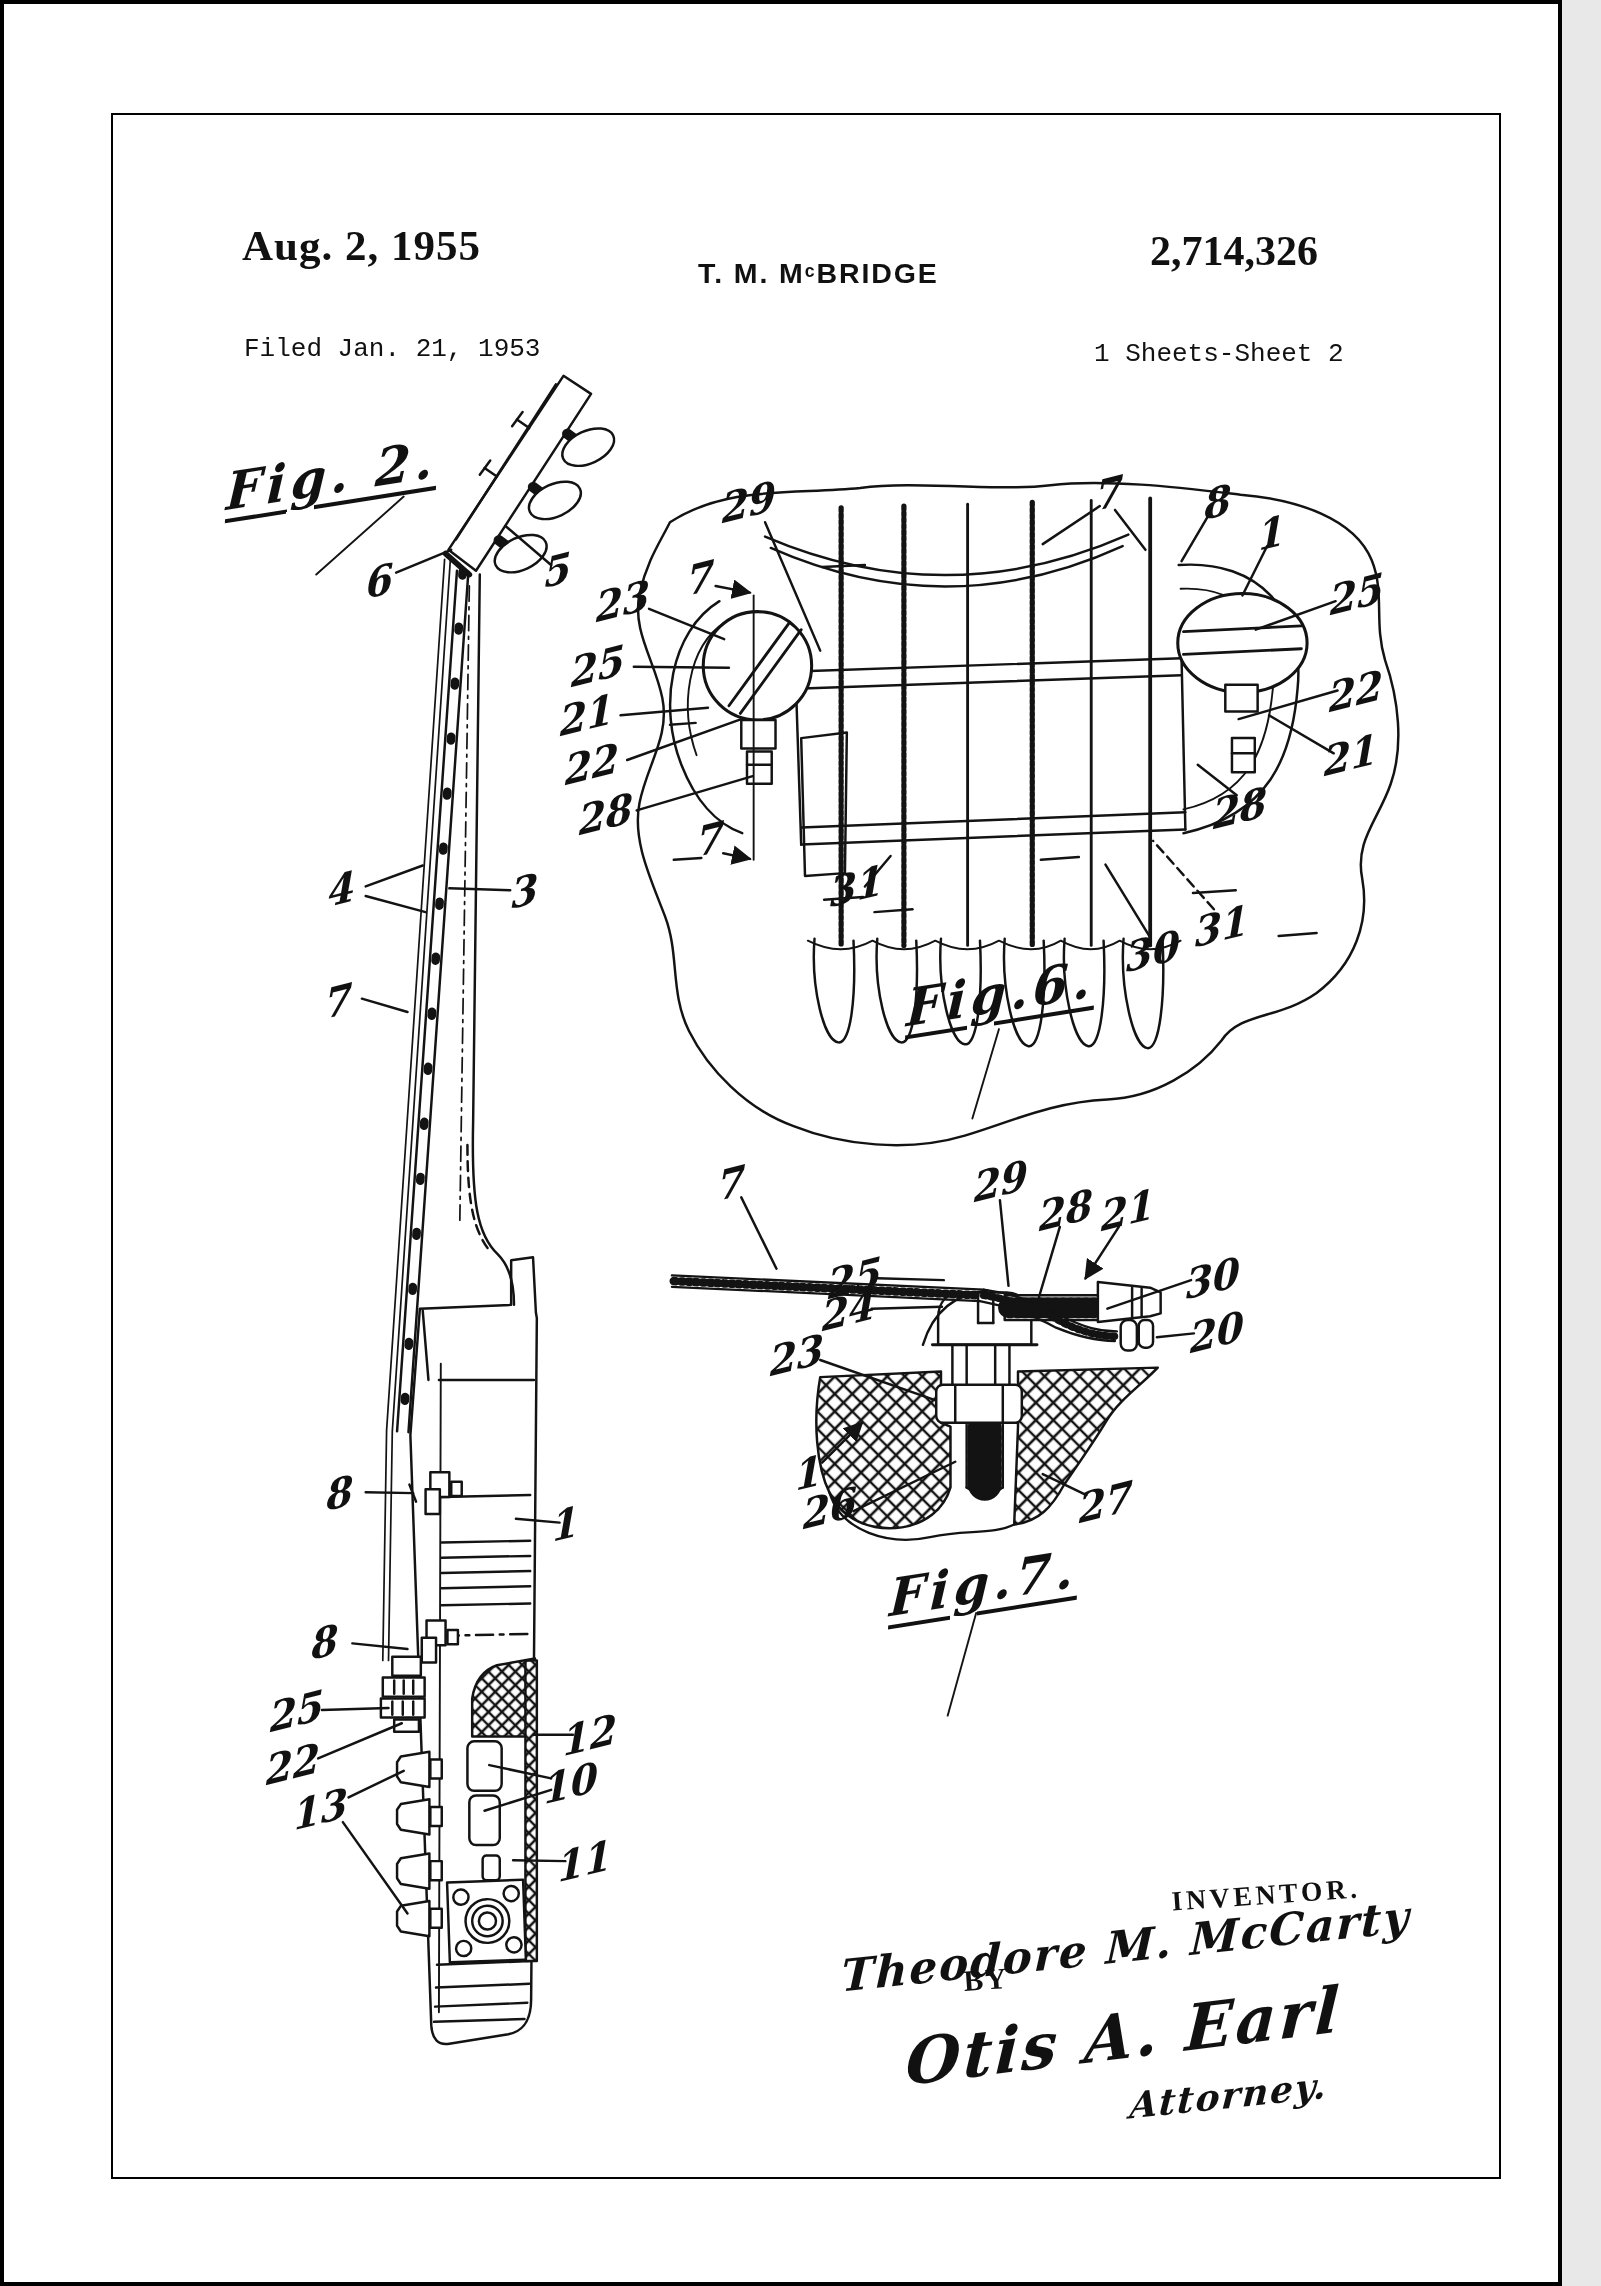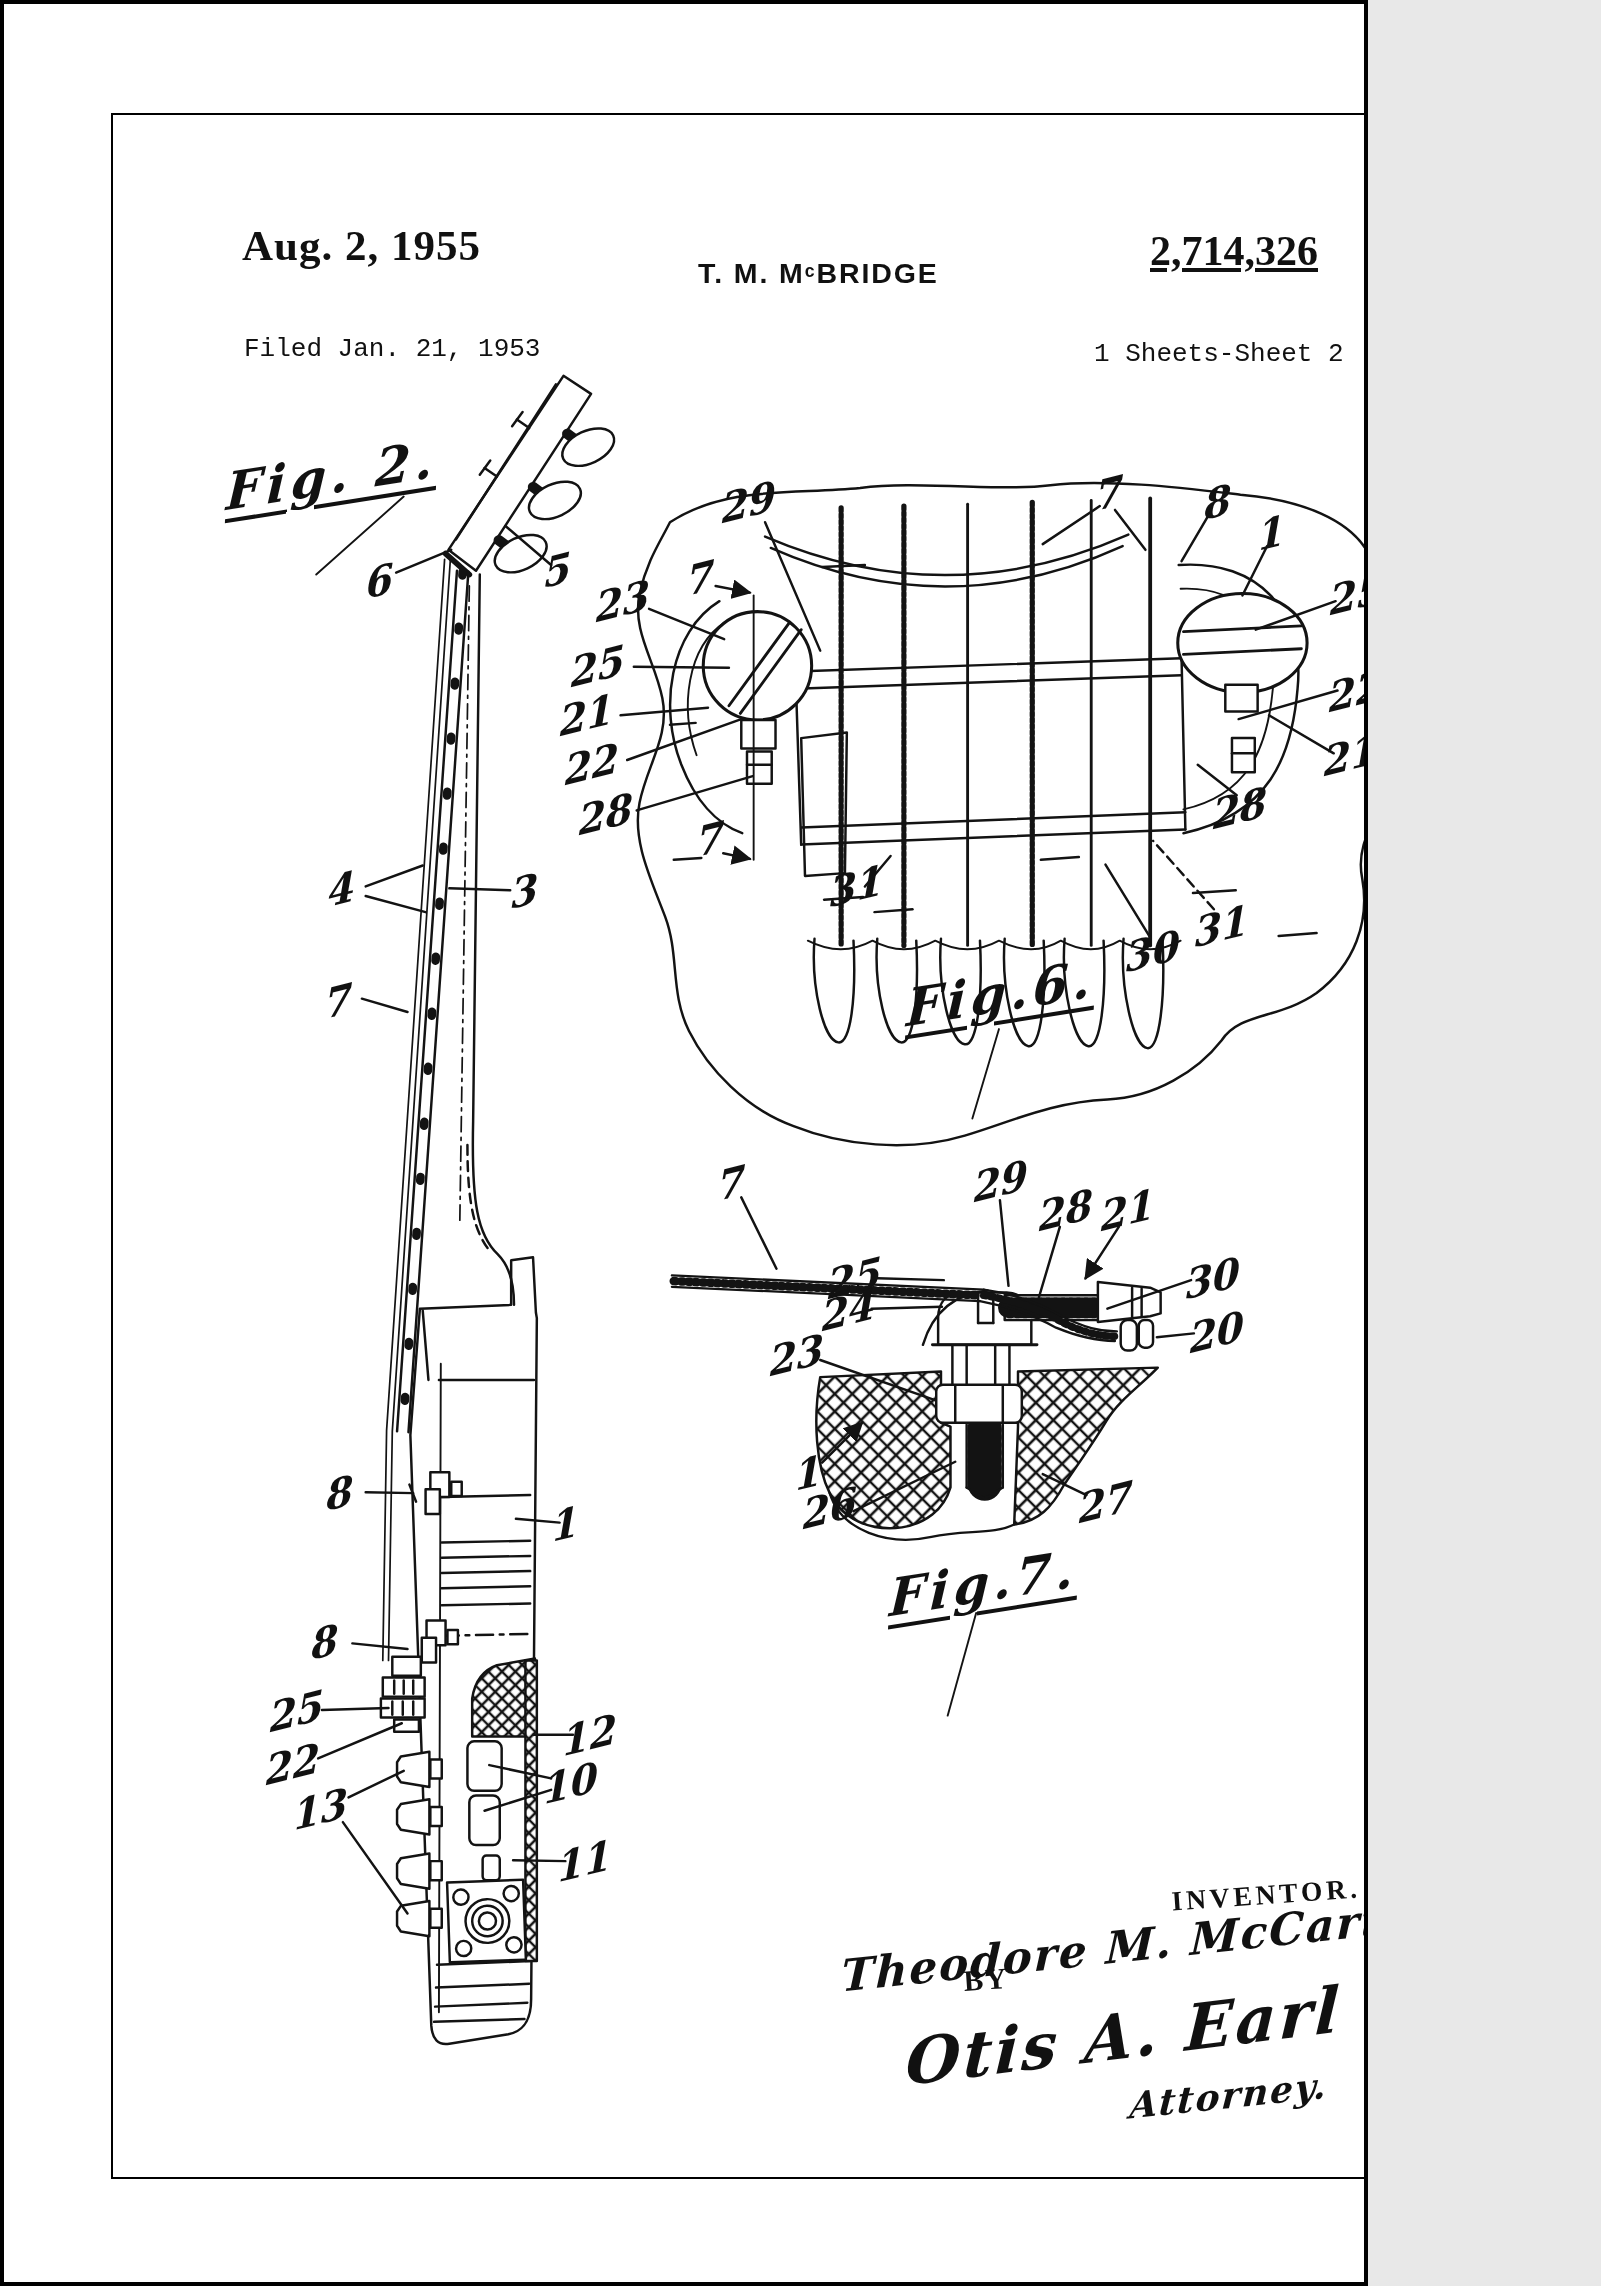--- a/index.html
+++ b/index.html
@@ -1,21 +1,21 @@
 <!DOCTYPE html>
 <html style="font-size:15px"><head>
 <meta charset="utf-8">
 <style>
   html,body{margin:0;padding:0;background:#e8e8e8;}
-  .sheet{position:relative;width:1368px;height:2286px;background:#ffffff;border:4.8px solid #000;box-sizing:border-box;overflow:hidden;font-family:"Liberation Serif",serif;color:#111;}
+  .sheet{position:relative;width:1562px;height:2286px;background:#ffffff;border:4.8px solid #000;box-sizing:border-box;overflow:hidden;font-family:"Liberation Serif",serif;color:#111;}
   .frame{position:absolute;left:107px;top:109px;width:1390px;height:2066px;border:2.9px solid #000;box-sizing:border-box;}
   .art{position:absolute;left:0;top:0;}
   .abs{position:absolute;white-space:nowrap;}
   .date{left:238px;top:217px;font:700 43px "Liberation Serif",serif;letter-spacing:1px;}
-  .pnum{left:1146px;top:223px;font:700 42px "Liberation Serif",serif;text-decoration:underline;}
+  .pnum{left:1146px;top:223px;font:700 42px "Liberation Serif",serif;}
   .author{left:694px;top:253px;font:700 28.5px "Liberation Sans",sans-serif;letter-spacing:1.9px;}
   .author .sup{vertical-align:5.7px;font-size:0.62em;}
   .t1{left:810px;top:287px;transform:translateX(-50%);font:700 24px "Liberation Mono",monospace;letter-spacing:0px;}
   .t2{left:797px;top:314px;transform:translateX(-50%);font:700 24px "Liberation Mono",monospace;}
   .filed{left:240px;top:330px;font:400 26px "Liberation Mono",monospace;text-align:center;}
   .sheetno{left:1090px;top:335px;font:400 26px "Liberation Mono",monospace;}
   .figcap{position:absolute;font:italic 700 51px "DejaVu Serif",serif;transform:translate(-50%,-50%) rotate(-9deg) skewX(-12deg);letter-spacing:4.8px;text-decoration:underline;text-decoration-thickness:3.8px;text-underline-offset:8.6px;}
   .ref{position:absolute;font:italic 700 40px "DejaVu Serif",serif;transform:translate(-50%,-50%) rotate(-14deg) skewX(-14deg);line-height:1;}
   .sig-caption{left:1262px;top:1891px;transform:translate(-50%,-50%) rotate(-4deg);font:700 27.6px "Liberation Serif",serif;letter-spacing:3.8px;}
   .sig-name{left:1122px;top:1942px;transform:translate(-50%,-50%) rotate(-6deg) skewX(-8deg);font:italic 700 44px "DejaVu Serif",serif;letter-spacing:1.9px;}

